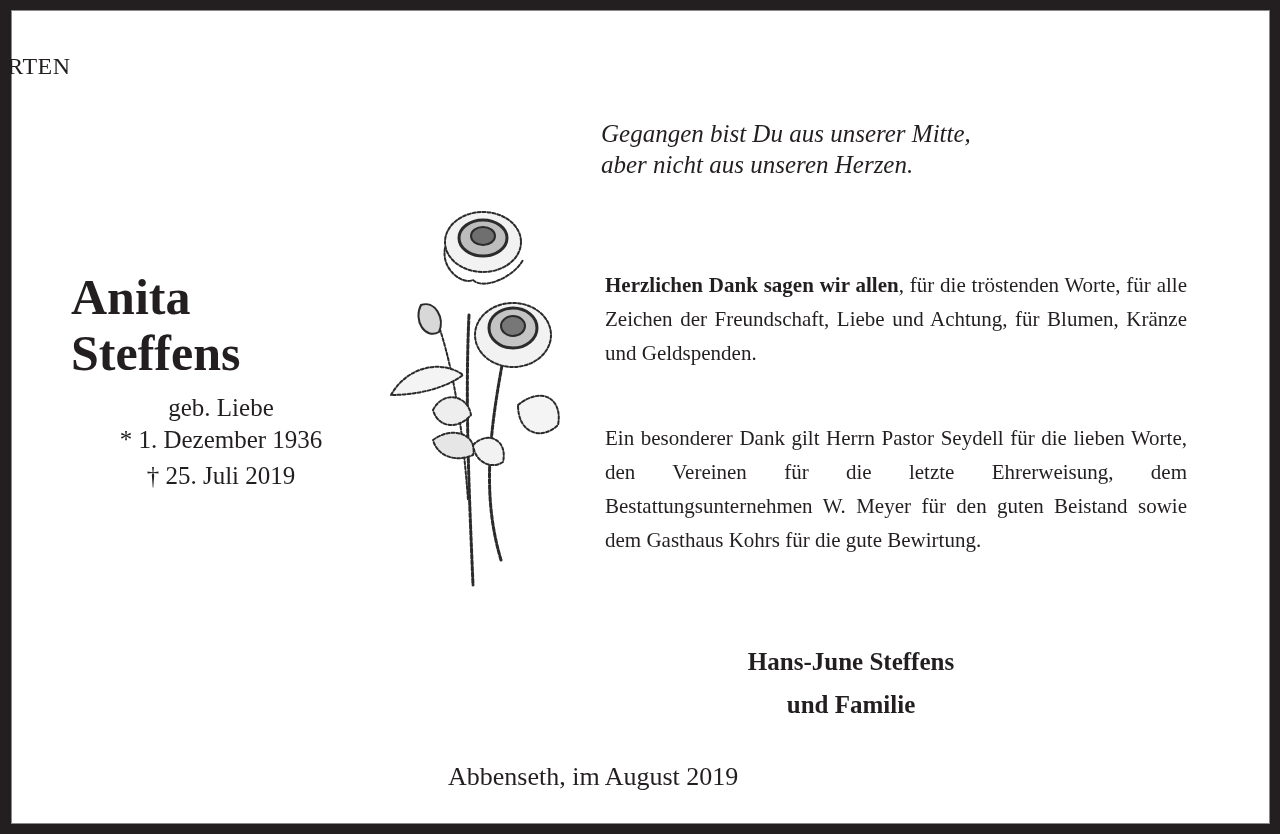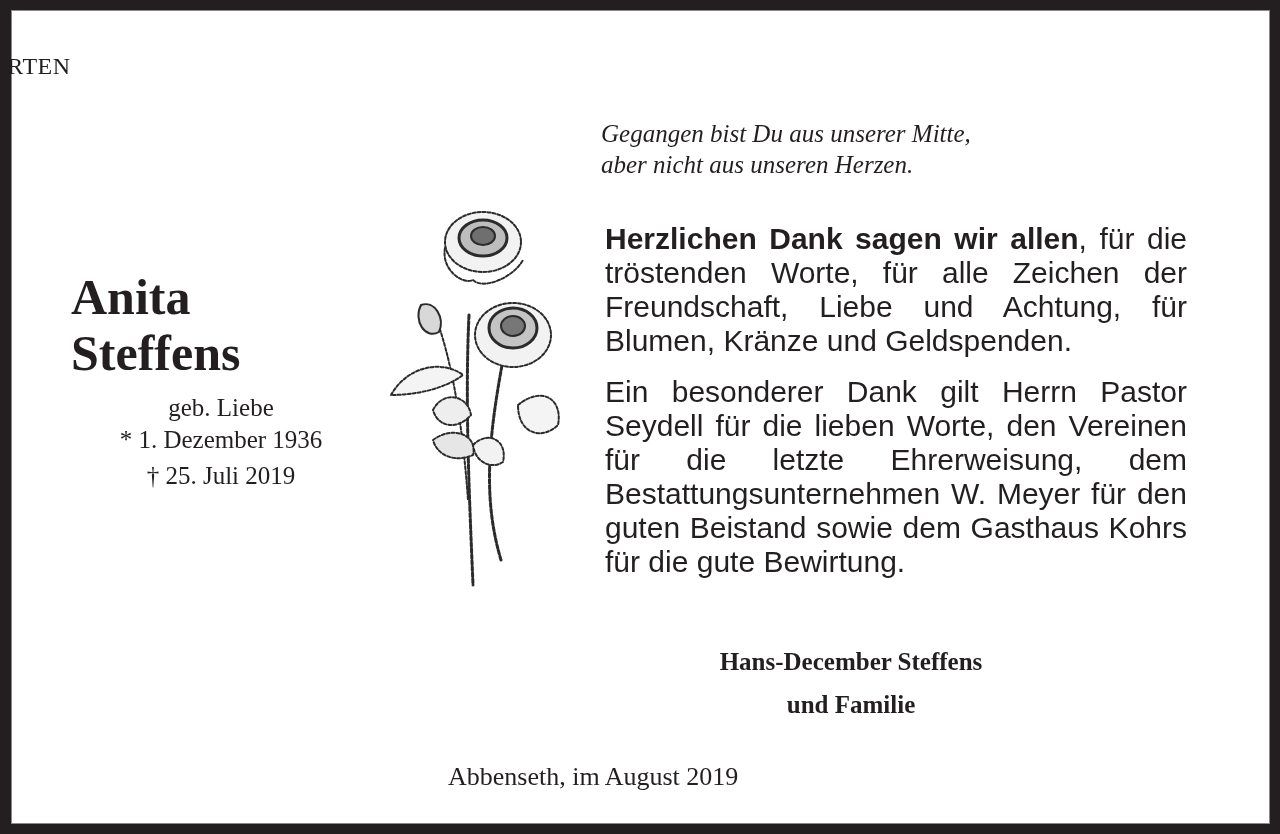--- a/index.html
+++ b/index.html
@@ -7,21 +7,21 @@
   .card { position:absolute; left:11px; top:10px; width:1259px; height:814px; background:#ffffff; box-shadow: inset 0 0 0 1px #8a8a8a; }
   .serif { font-family:"DejaVu Serif", "Liberation Serif", serif; color:#231f20; }
   .abs { position:absolute; }
   .header { left:0; width:1259px; top:43px; text-align:left; font-size:24px; font-family:"Liberation Serif", serif; letter-spacing:0.5px; }
   .header span { position:relative; left:-118px; }
   .motto { left:590px; width:600px; top:108px; text-align:left; font-style:italic; font-size:25px; line-height:31px; font-family:"Liberation Serif", serif; }
   .name { left:60px; width:300px; top:259px; text-align:left; font-weight:bold; font-size:50px; line-height:56px; font-family:"Liberation Serif", serif; }
   .dates { left:40px; width:340px; top:380px; text-align:center; font-size:25px; line-height:36px; font-family:"Liberation Serif", serif; }
   .dates div:last-child { margin-top:0; }
   .rose { left:362px; top:190px; width:200px; height:390px; }
-  .body-text { left:594px; width:582px; font-size:30px; line-height:34px; text-align:justify; font-family:Liberation Sans, sans-serif; }
+  .body-text { left:594px; width:582px; font-size:21px; line-height:34px; text-align:justify; font-family:Liberation Serif, serif;margin-top:46px; }
   .p1 { top:212px; }
   .p2 { top:365px; }
   .sign { left:590px; width:500px; top:630px; text-align:center; font-weight:bold; font-size:25px; line-height:43px; font-family:"Liberation Serif", serif; }
   .place { left:437px; top:752px; font-size:26px; font-family:Liberation Serif, serif; }
 </style>
 </head>
 <body>
 
 <div class="card">
 
@@ -73,19 +73,19 @@
 
   <div class="abs body-text p1 serif">
     <b>Herzlichen Dank sagen wir allen</b><span>, für die tröstenden Worte, für alle Zeichen der Freundschaft, Liebe und Achtung, für Blumen, Kränze und Geldspenden.</span>
   </div>
 
   <div class="abs body-text p2 serif">
     <span>Ein besonderer Dank gilt Herrn Pastor Seydell für die lieben Worte, den Vereinen für die letzte Ehrerweisung, dem Bestattungsunternehmen W. Meyer für den guten Beistand sowie dem Gasthaus Kohrs für die gute Bewirtung.</span>
   </div>
 
   <div class="abs sign serif">
-    <div>Hans-December Steffens</div>
+    <div>Hans-June Steffens</div>
     <div>und Familie</div>
   </div>
 
   <div class="abs place serif">Abbenseth, im August 2019</div>
 
 </div>
 
 </body></html>

